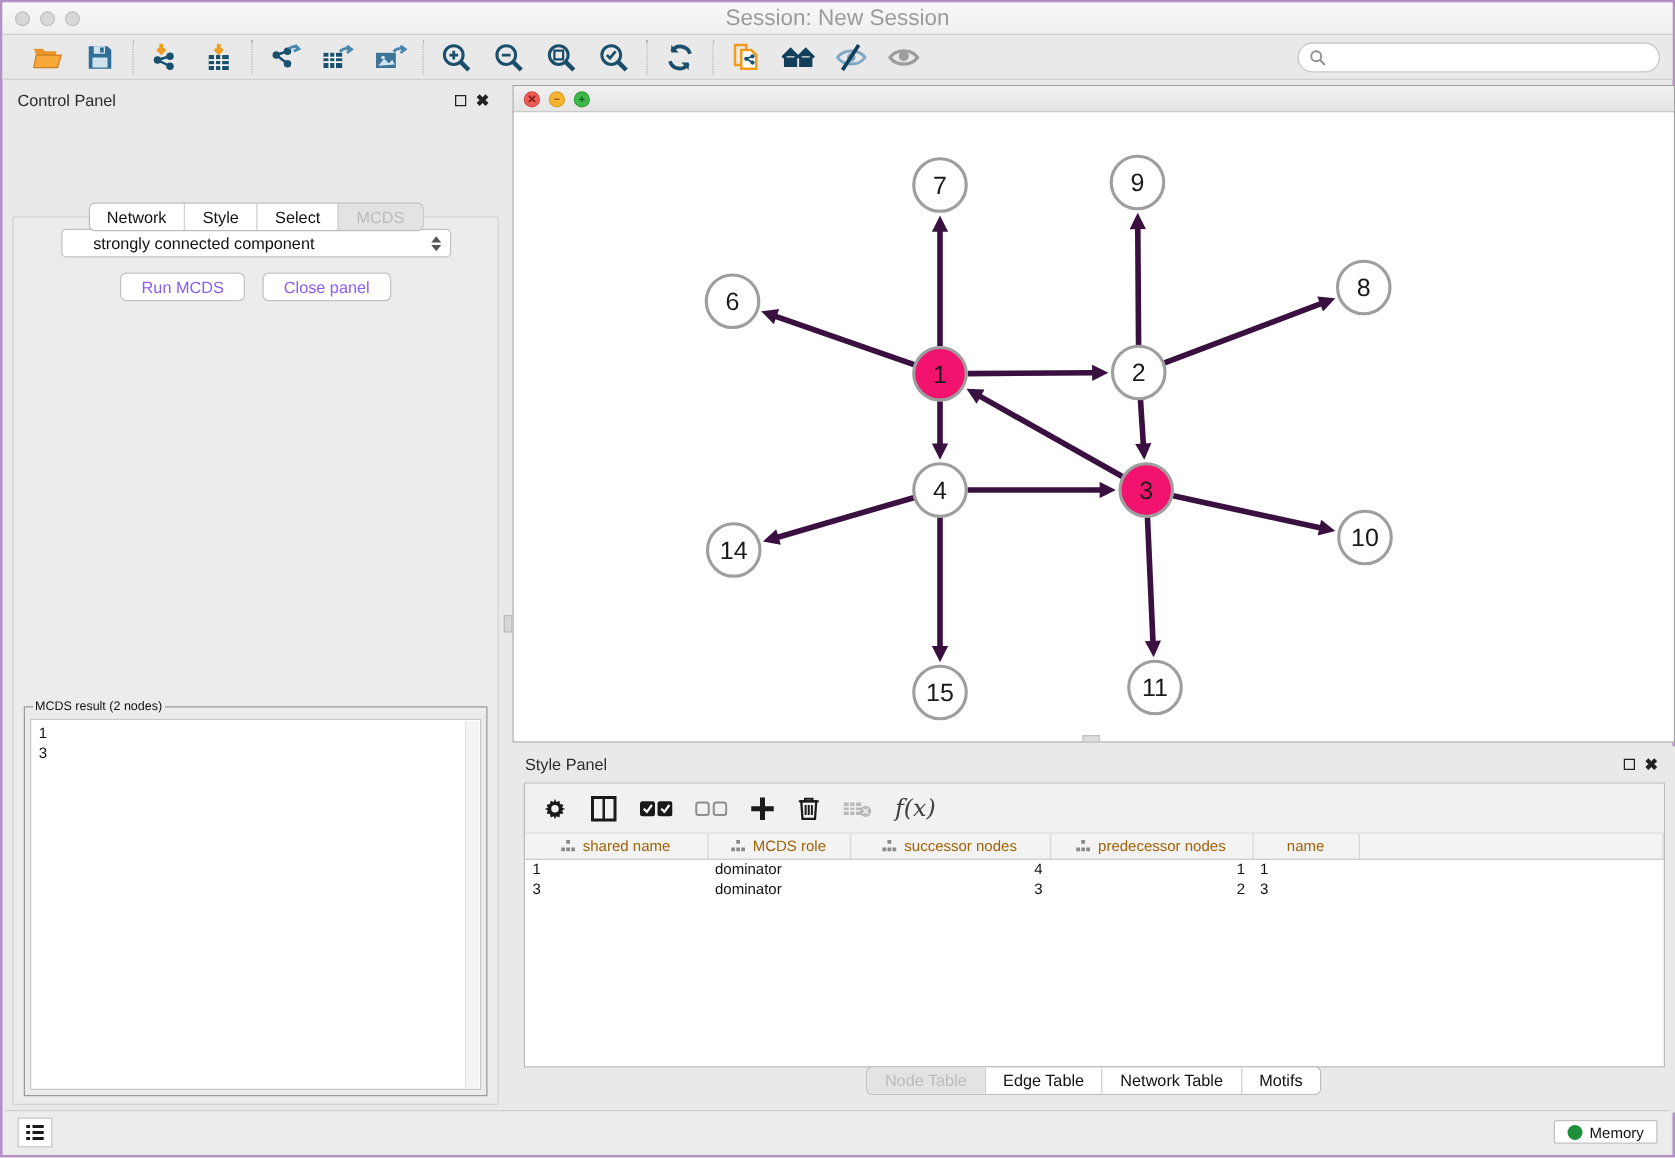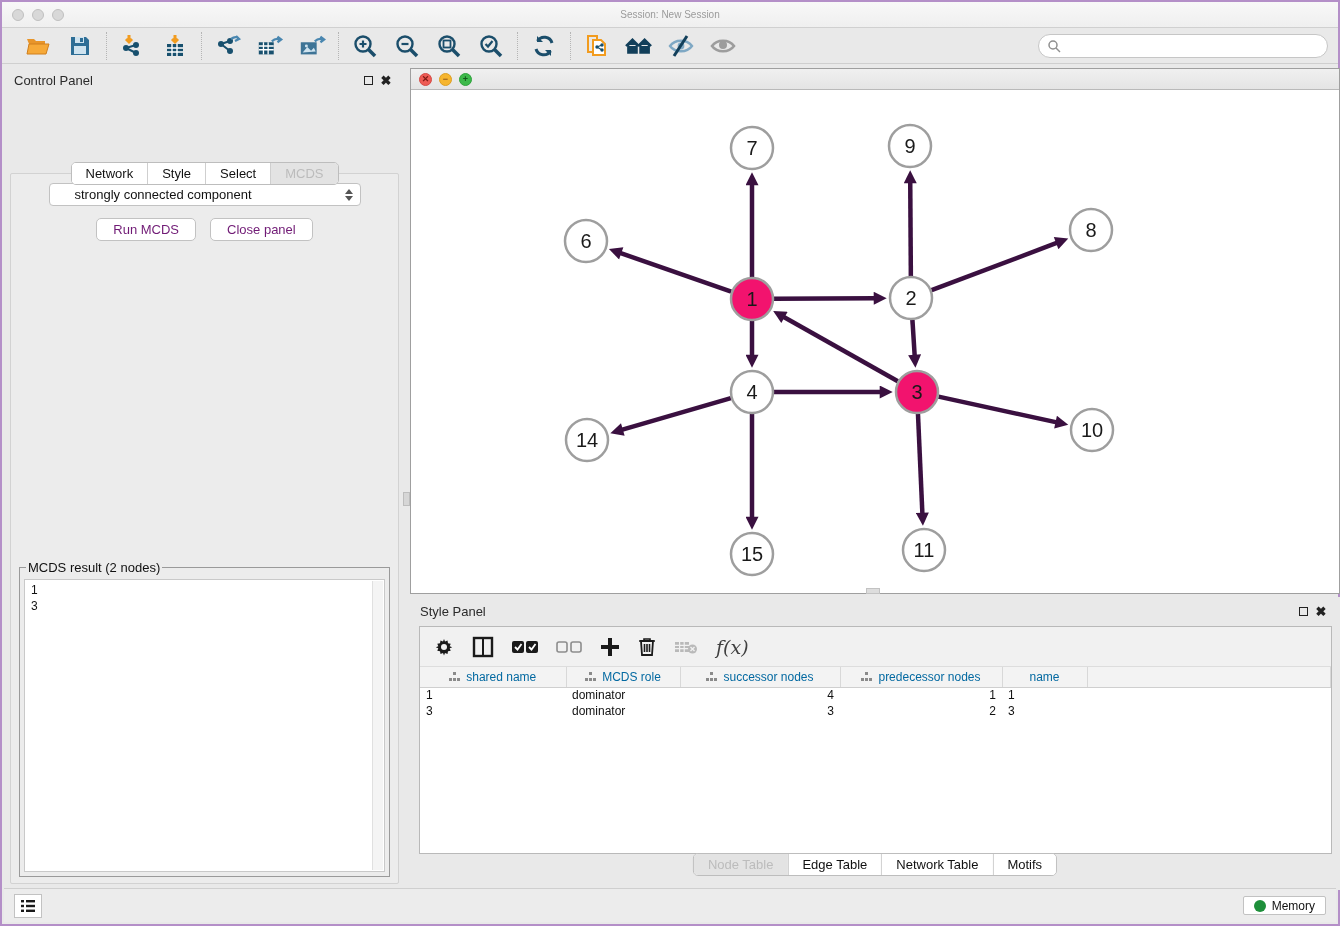--- a/index.html
+++ b/index.html
@@ -5,21 +5,21 @@
   * { margin:0; padding:0; box-sizing:border-box; }
   html,body { width:1340px; height:926px; }
   body { font-family:"Liberation Sans", sans-serif; background:#e9e9e9; overflow:hidden; }
   .app { position:relative; width:1340px; height:926px; border:2px solid #b48fc8; background:#e9e9e9; }
 
   
   .titlebar { height:26px; background:linear-gradient(#f8f8f8,#efefef); border-bottom:1px solid #d0d0d0;
               display:flex; align-items:center; position:relative; }
   .traffic { display:flex; gap:8px; margin-left:10px; }
   .tl { width:12px; height:12px; border-radius:50%; background:#d8d8d8; border:1px solid #c0c0c0; }
-  .titlebar .title { position:absolute; left:0; right:0; text-align:center; color:#9b9b9b; font-size:10px; }
+  .titlebar .title { position:absolute; left:0; right:0; text-align:center; color:#9b9b9b; font-size:18px; }
 
   
   .toolbar { height:36px; background:#e9e9e9; border-bottom:1px solid #cfcfcf; display:flex; align-items:center; padding:0 10px; }
   .tgroup { display:flex; align-items:center; gap:14px; padding:0 12px; }
   .tsep { width:1px; height:28px; border-left:1px dotted #b5b5b5; }
   .ticon { width:28px; height:26px; display:flex; align-items:center; justify-content:center; cursor:default; }
   .ticon svg { display:block; }
   .searchbox { margin-left:auto; width:290px; height:24px; background:#fff; border:1px solid #c6c6c6; border-radius:12px;
                display:flex; align-items:center; padding:0 8px; }
   .searchbox input { border:none; outline:none; flex:1; font-size:12px; background:transparent; font-family:"Liberation Sans",sans-serif; }
@@ -42,25 +42,25 @@
   .cp-body { position:absolute; left:6px; right:6px; top:107px; bottom:6px; background:#ececec;
              border:1px solid #d2d2d2; border-radius:2px; }
   .opt-label { text-align:center; margin-top:28px; font-size:13px; color:#1c1c1c; }
   .dropdown { margin:9px auto 0; width:312px; height:23px; background:#fff; border:1px solid #c2c2c2; border-radius:4px;
               display:flex; align-items:center; padding:0 4px 0 9px; font-size:13px; color:#111; }
   .dropdown .dd-label { flex:1;margin-left:16px; }
   .stepper { width:13px; height:17px; display:flex; flex-direction:column; align-items:center; justify-content:center; gap:2px; }
   .tri-up { width:0; height:0; border-left:4px solid transparent; border-right:4px solid transparent; border-bottom:5px solid #555; }
   .tri-dn { width:0; height:0; border-left:4px solid transparent; border-right:4px solid transparent; border-top:5px solid #555; }
   .btn-row { display:flex; justify-content:center; gap:14px; margin-top:12px; }
-  .mac-btn { background:#fff; border:1px solid #c2c2c2; border-radius:5px; padding:3px 16px; font-size:13px; color:#701a75;
+  .mac-btn { background:#fff; border:1px solid #c2c2c2; border-radius:5px; padding:3px 16px; font-size:13px; color:#8b5cf6;
              font-family:"Liberation Sans",sans-serif; }
 
   fieldset.result { position:absolute; left:8px; right:8px; top:386px; bottom:6px; border:1px solid #9a9a9a; margin:0; padding:4px; background:#ececec; }
-  fieldset.result legend { font-size:13px; color:#111; padding:0 2px; margin-left:2px; }
+  fieldset.result legend { font-size:10px; color:#111; padding:0 2px; margin-left:2px; }
   .result-area { position:relative; width:100%; height:100%; background:#fff; border:1px solid #c9c9c9; overflow:hidden; }
   .result-text { padding:2px 6px; font-size:12px; color:#111; white-space:pre; line-height:16px; }
   .vscroll { position:absolute; top:1px; bottom:1px; right:1px; width:11px; background:#f4f4f4; border-left:1px solid #e0e0e0; }
 
   .split-grip { position:absolute; left:401px; top:490px; width:7px; height:14px; background:#d6d6d6; border:1px solid #bdbdbd; z-index:9; }
 
   
   .net-window { position:absolute; left:408px; top:66px; width:930px; height:526px; border:1px solid #9f9f9f; background:#fff; }
   .net-titlebar { height:21px; background:linear-gradient(#f0f0f0,#e4e4e4); border-bottom:1px solid #b9b9b9;
                   display:flex; align-items:center; position:relative; }
@@ -76,21 +76,21 @@
   
   .table-panel { position:absolute; left:408px; top:595px; width:930px; height:293px; background:#e9e9e9; }
   .tp-inner { position:absolute; left:9px; right:8px; top:29px; height:228px; background:#fff; border:1px solid #b9b9b9; }
   .tp-toolbar { height:40px; background:#f1f1f1; border-bottom:1px solid #ddd; display:flex; align-items:center; gap:18px; padding:0 14px; }
   .tp-icon { display:flex; align-items:center; justify-content:center; color:#1a1a1a; }
   .tp-icon.disabled { color:#b9b9b9; }
   .fx { font-family:"DejaVu Serif", serif; font-style:italic; font-size:19px; color:#404040; }
 
   table.data { border-collapse:collapse; width:100%; table-layout:fixed; font-size:12px; }
   table.data th { height:20px; background:#f3f3f3; border-right:1px solid #d8d8d8; border-bottom:1px solid #cfcfcf;
-                  font-weight:normal; color:#0369a1; }
+                  font-weight:normal; color:#a16207; }
   table.data th .th-wrap { display:flex; align-items:center; justify-content:center; gap:6px; }
   table.data td { height:16px; padding:0 6px; color:#111; border:none; }
   td.num { text-align:right; padding-right:16px; }
   .tree-icon { position:relative; width:11px; height:10px; display:inline-block; }
   .tree-icon::before { content:""; position:absolute; left:4px; top:0; width:3px; height:3px; background:#8a8a8a; }
   .tree-icon::after { content:""; position:absolute; left:0px; top:6px; width:3px; height:3px; background:#8a8a8a;
                       box-shadow:4px 0 0 #8a8a8a, 8px 0 0 #8a8a8a; }
 
   .tp-tabs { bottom:14px; top:auto; }
   .tp-head { height:28px; display:flex; align-items:center; padding:0 10px; font-size:13px; color:#2b2b2b; }

